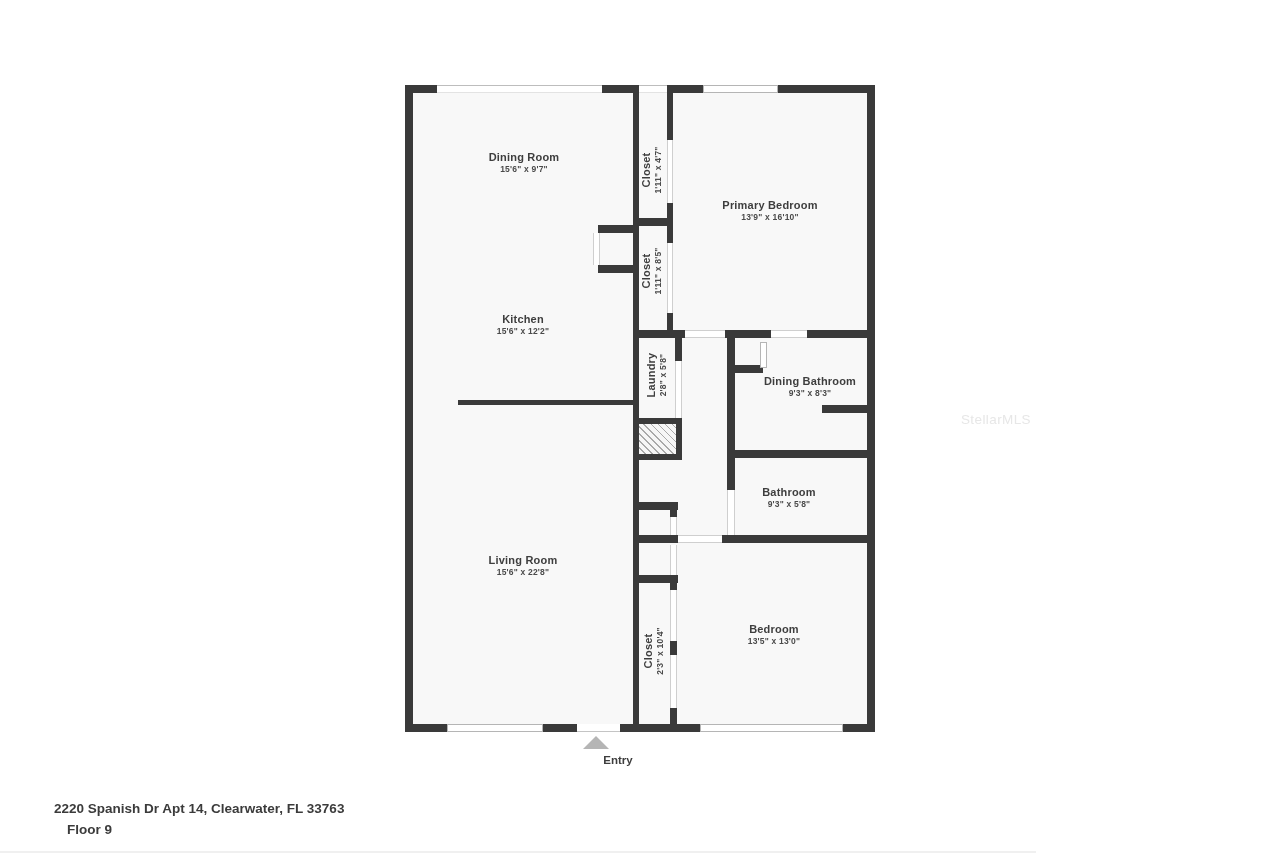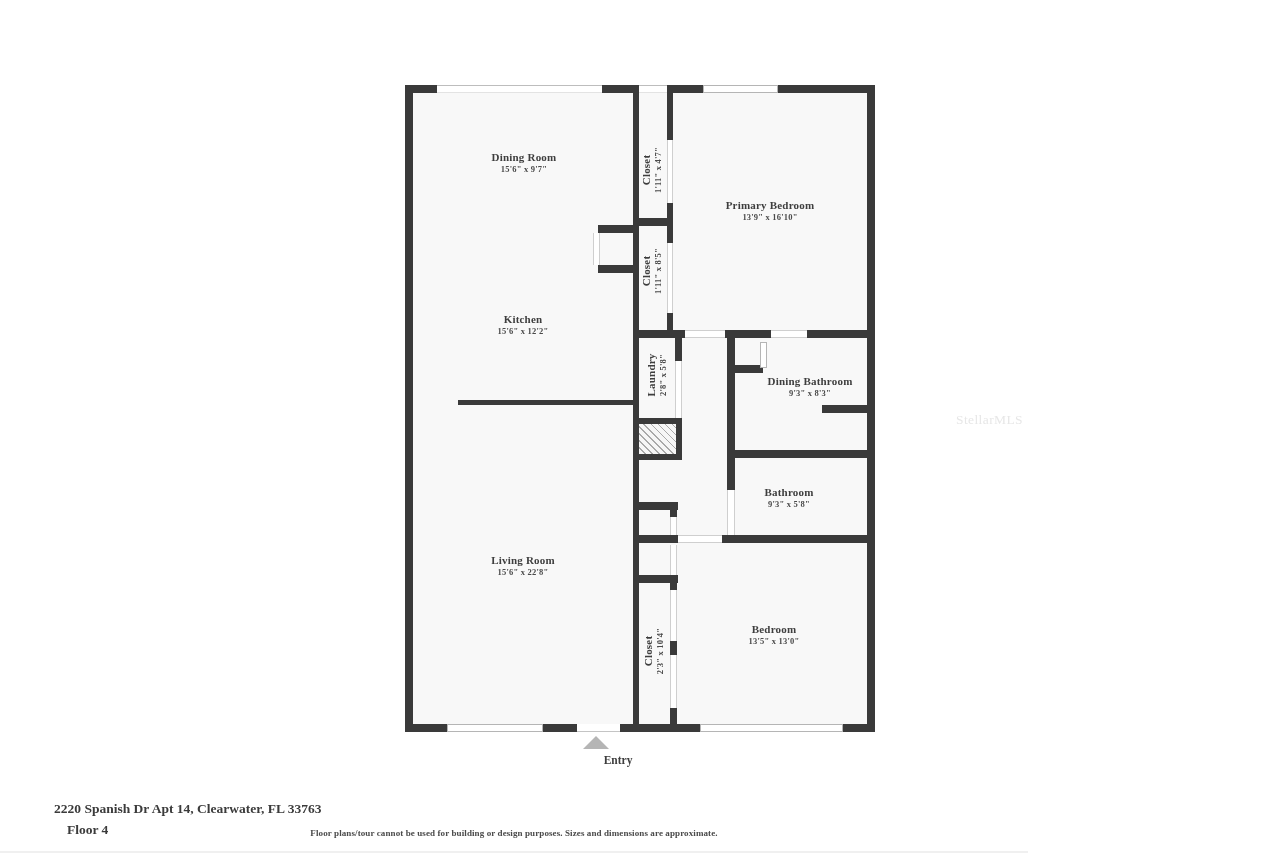--- a/index.html
+++ b/index.html
@@ -1,17 +1,17 @@
 <!DOCTYPE html>
 <html><head>
 <meta charset="utf-8">
 <style>
   html,body{margin:0;padding:0;background:#fff;}
   #page{position:relative;width:1028px;height:853px;background:#ffffff;overflow:hidden;
-        font-family:Liberation Serif, serif;color:#3e3e3e;}
+        font-family:Liberation Sans, sans-serif;color:#3e3e3e;padding-left:8px;}
   
   .plan{position:absolute;left:405px;top:85px;width:470px;height:647px;background:#f8f8f8;}
   .w{position:absolute;background:#3a3a3a;}
   .thinw{position:absolute;background:#3a3a3a;}
   .win{position:absolute;background:#ffffff;border:1px solid #b5b5b5;box-sizing:border-box;}
   .win-edge{position:absolute;background:#ffffff;border-top:1px solid #bdbdbd;border-bottom:1px solid #e3e3e3;box-sizing:border-box;}
   .gap-h{position:absolute;background:#ffffff;border-top:1px solid #cfcfcf;border-bottom:1px solid #cfcfcf;box-sizing:border-box;}
   .gap-v{position:absolute;background:#ffffff;border-left:1px solid #cfcfcf;border-right:1px solid #cfcfcf;box-sizing:border-box;}
   .entrygap{position:absolute;background:#ffffff;border-bottom:1px solid #c4c4c4;box-sizing:border-box;}
   .hatch{position:absolute;box-sizing:border-box;border:6px solid #3a3a3a;
@@ -130,17 +130,16 @@
     <div class="lbl" style="left:369px;top:549px;">
       <span class="nm">Bedroom</span>
       <span class="dm">13'5" x 13'0"</span>
     </div>
 
     <div class="tri" style="left:178px;top:651px;"></div>
     <div class="entry-lbl" style="left:191px;top:675px;">Entry</div>
   </div>
 
   <div class="addr">2220 Spanish Dr Apt 14, Clearwater, FL 33763</div>
-  <div class="floorlbl">Floor 4</div>
-  <div class="disclaimer">Floor plans/tour cannot be used for building or design purposes. Sizes and dimensions are approximate.</div>
+  <div class="floorlbl">Floor 9</div>
   <div class="watermark">StellarMLS</div>
   <div class="bottom-edge"></div>
 </div>
 
 </body></html>

